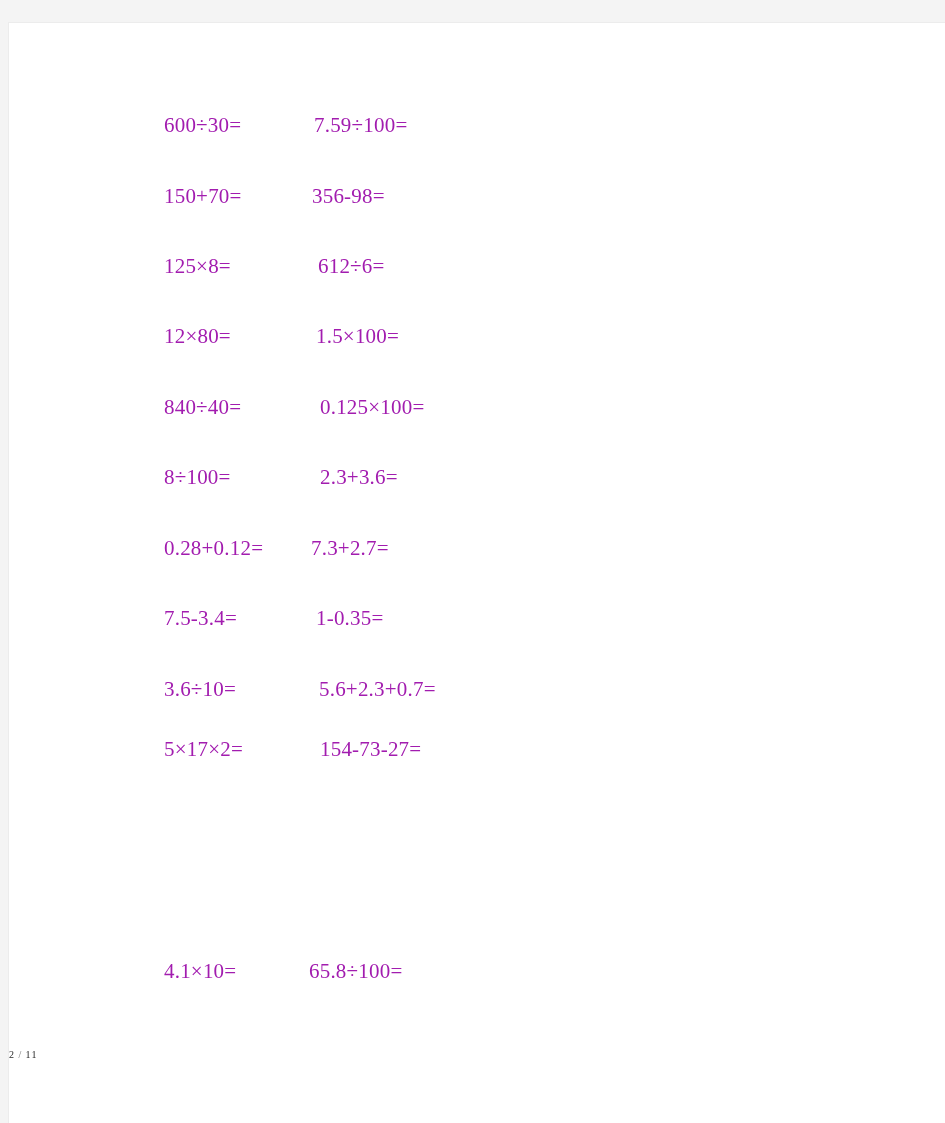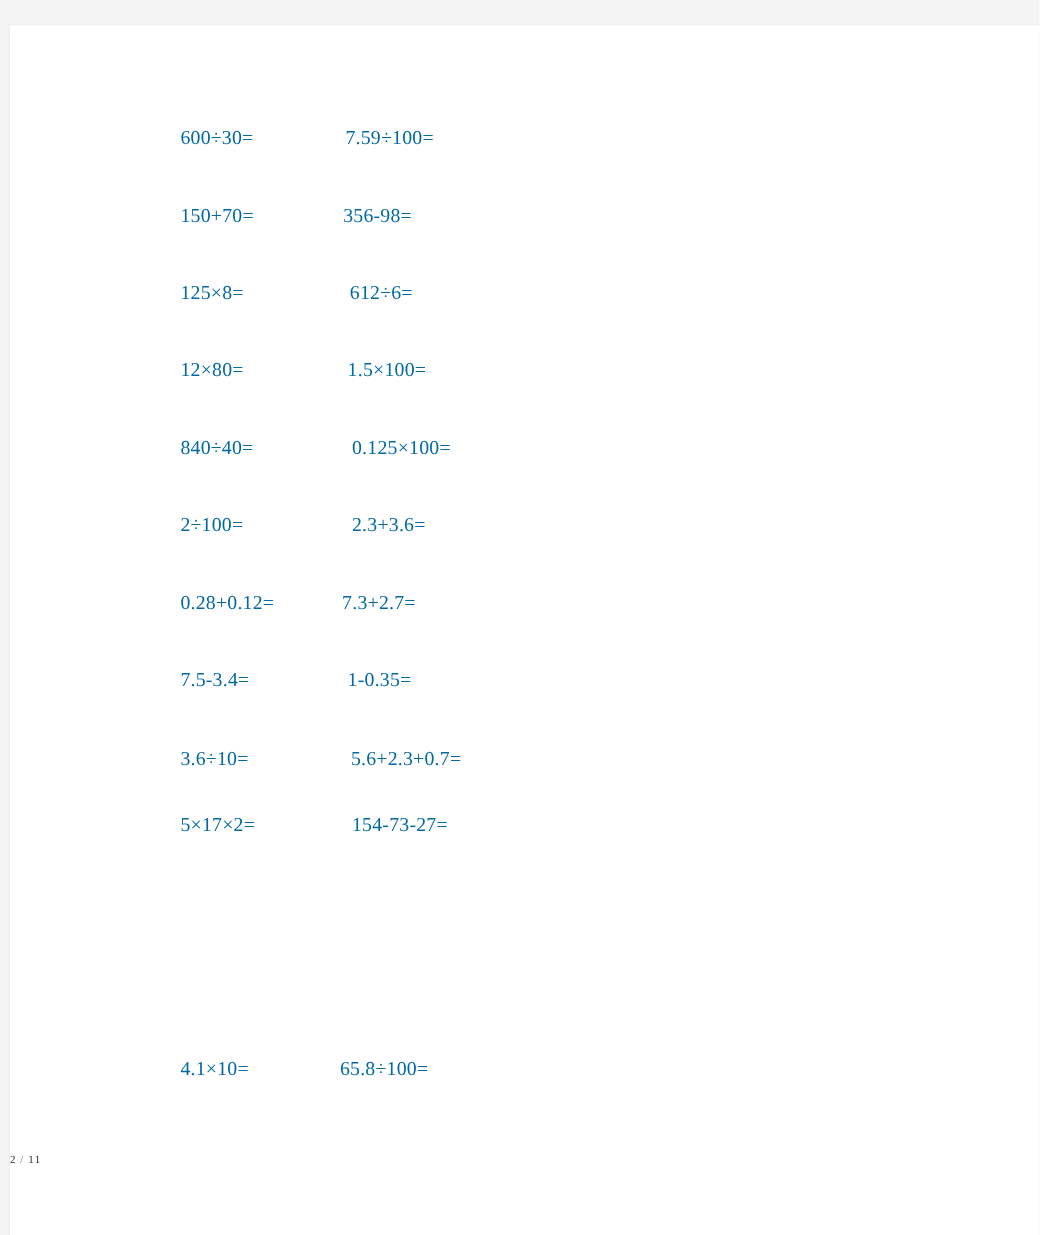--- a/index.html
+++ b/index.html
@@ -38,23 +38,23 @@
 
   .problem-row {
     position: absolute;
     left: 0;
     width: 100%;
     height: 30px;
   }
 
   .problem-cell {
     position: absolute;
-    font-size: 18px;
+    font-size: 21px;
     line-height: 28px;
-    color: #0369a1;
+    color: #a21caf;
     white-space: pre;
     letter-spacing: 0.2px;
   }
 
   .col-1 {
     left: 155px;
   }
   .col-2 {
     left: 300px;
   }
@@ -99,21 +99,21 @@
       <span class="problem-cell col-1">12×80=</span>
       <span class="problem-cell col-2" style="left:307px">1.5×100=</span>
     </div>
 
     <div class="problem-row" style="top:370px">
       <span class="problem-cell col-1">840÷40=</span>
       <span class="problem-cell col-2" style="left:311px">0.125×100=</span>
     </div>
 
     <div class="problem-row" style="top:440px">
-      <span class="problem-cell col-1">2÷100=</span>
+      <span class="problem-cell col-1">8÷100=</span>
       <span class="problem-cell col-2" style="left:311px">2.3+3.6=</span>
     </div>
 
     <div class="problem-row" style="top:511px">
       <span class="problem-cell col-1">0.28+0.12=</span>
       <span class="problem-cell col-2" style="left:302px">7.3+2.7=</span>
     </div>
 
     <div class="problem-row" style="top:581px">
       <span class="problem-cell col-1">7.5-3.4=</span>

